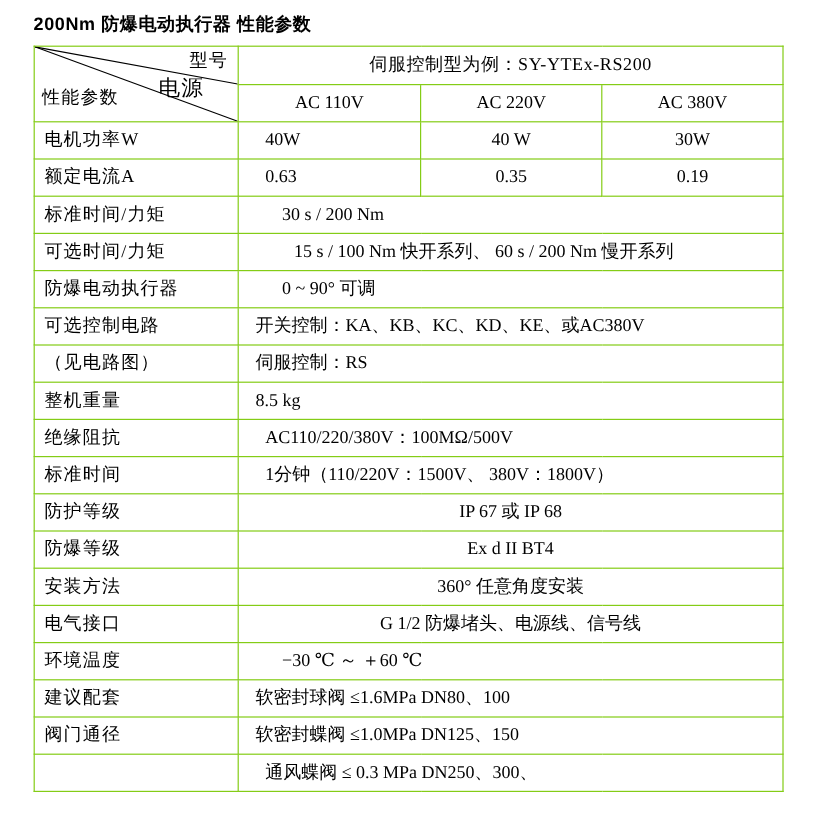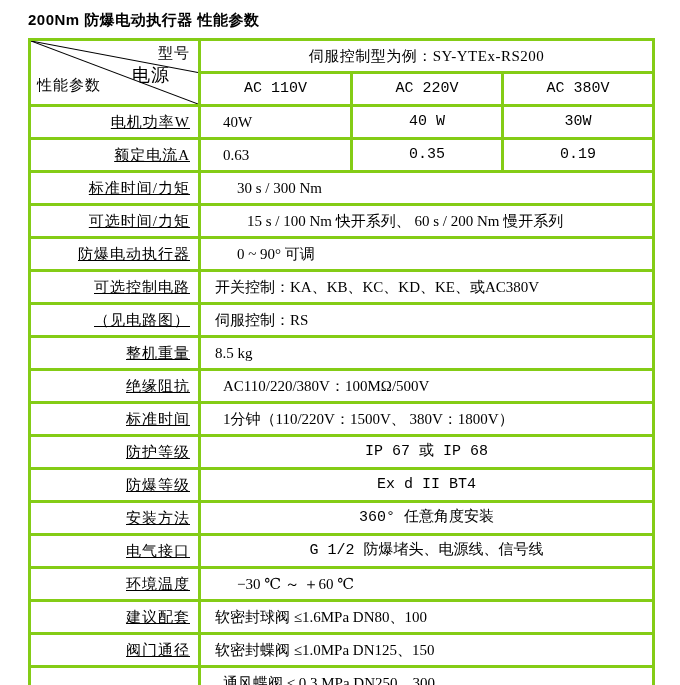--- a/index.html
+++ b/index.html
@@ -29,31 +29,30 @@
     padding: 11px 0 8px 28px;
   }
   table.spec {
     border-collapse: collapse;
     table-layout: fixed;
     margin-left: 28px;
     width: 624px;
     font-size: 15px;
   }
   table.spec td {
-    border: 3px solid #84cc16;
+    border: 1px solid #84cc16;
     padding: 0 8px;
     height: 30px;
     vertical-align: middle;
     line-height: 1.2;
   }
-  .c-center { text-align: center; font-family: Liberation Mono, monospace; }
+  .c-center { text-align: center; }
   .label-cell {
-    text-align: right;
-    letter-spacing: 1px;
-    text-decoration: underline;
+    text-align: left;
+    letter-spacing: 1px;
   }
   
   .corner {
     position: relative;
     height: 62px !important;
     padding: 0 !important;
   }
   .corner .diag {
     position: absolute;
     inset: 0;
@@ -135,21 +134,21 @@
 
       <tr>
         <td class="label-cell">额定电流A</td>
         <td class="pad-left-22">0.63</td>
         <td class="c-center">0.35</td>
         <td class="c-center">0.19</td>
       </tr>
 
       <tr>
         <td class="label-cell">标准时间/力矩</td>
-        <td colspan="3" class="pad-left-36">30 s / 300 Nm</td>
+        <td colspan="3" class="pad-left-36">30 s / 200 Nm</td>
       </tr>
 
       <tr>
         <td class="label-cell">可选时间/力矩</td>
         <td colspan="3" class="pad-left-46 nowrap">15 s / 100 Nm 快开系列、    60 s / 200 Nm 慢开系列</td>
       </tr>
 
       <tr>
         <td class="label-cell">防爆电动执行器</td>
         <td colspan="3" class="pad-left-36">0 ~ 90°  可调</td>

